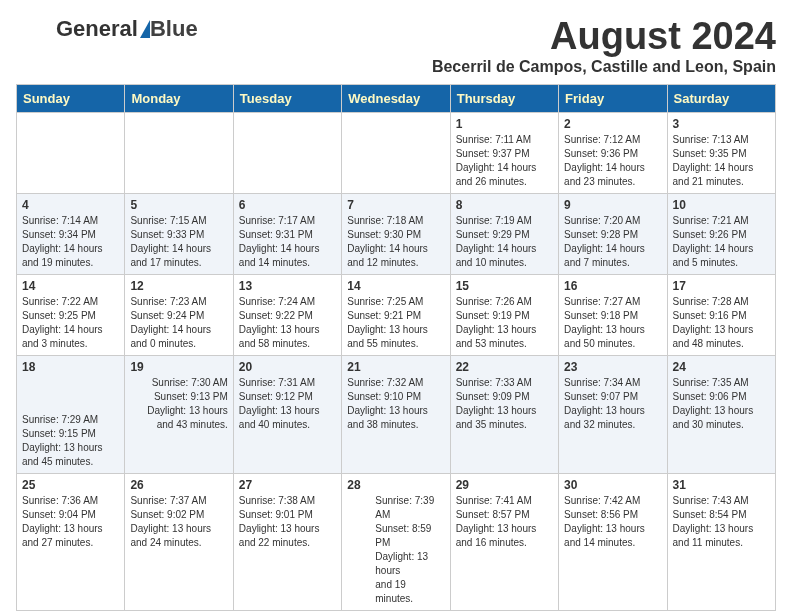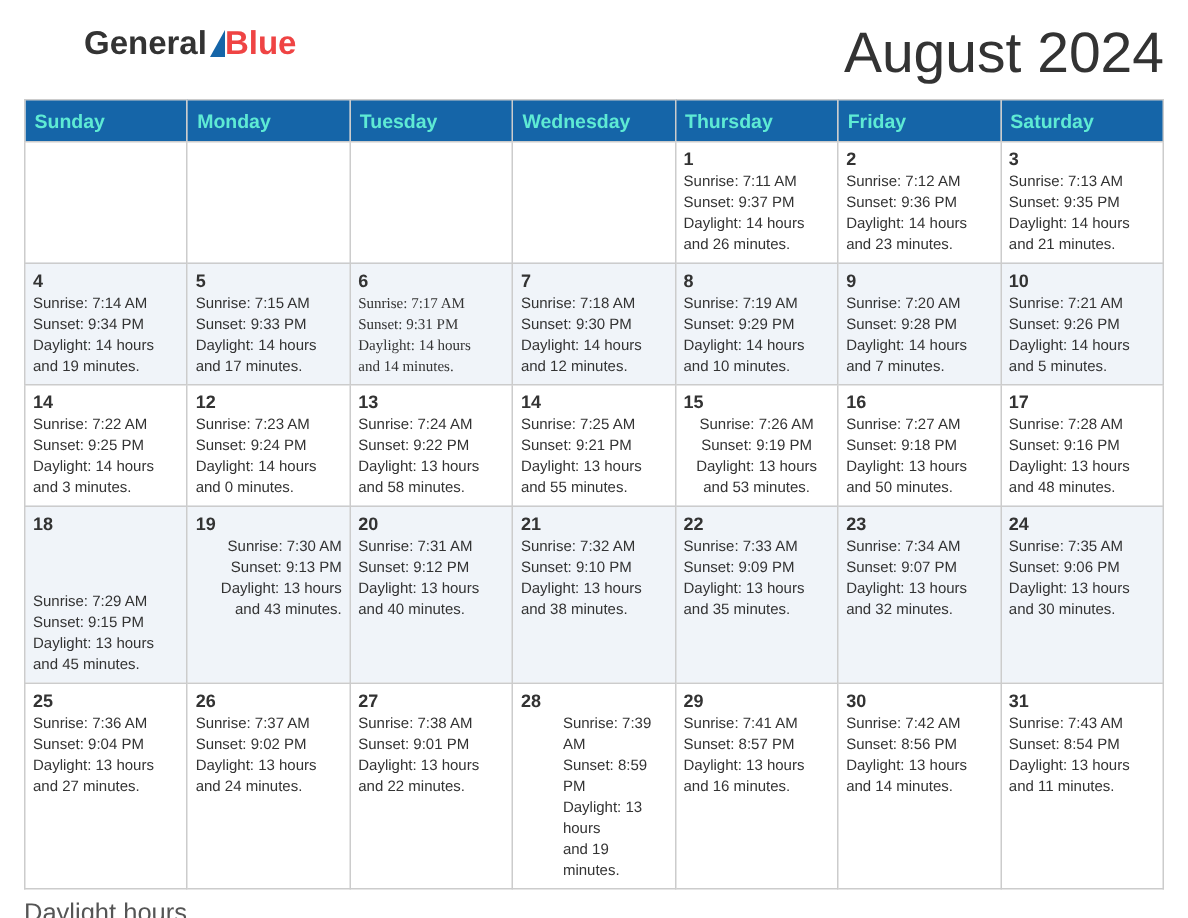--- a/index.html
+++ b/index.html
@@ -29,38 +29,38 @@
       border-left: 10px solid transparent;
       border-bottom: 18px solid #1565a8;
       margin-left: 2px;
       vertical-align: middle;
     }
     .title-area {
       text-align: right;
     }
     .main-title {
       font-size: 38px;
-      font-weight: normal;
+      font-weight: bold;
       color: #333;
       line-height: 1.1;
       text-align: right;
     }
     .subtitle {
       font-size: 16px;
       color: #333;
       font-weight: bold;
     }
     .calendar-table {
       width: 100%;
       border-collapse: collapse;
       table-layout: fixed;
     }
     .calendar-table th {
       background-color: #1565a8;
-      color: #5eead4;
+      color: #fef9c3;
       text-align: left;
       padding: 6px 6px;
       font-size: 13px;
       font-weight: bold;
       border: 1px solid #ccc;
     }
     .calendar-table td {
       border: 1px solid #ccc;
       vertical-align: top;
       padding: 4px 5px;
@@ -94,24 +94,25 @@
   </style>
 </head>
 <body>
 
 <div class="header-area">
   <div class="logo">
     <div style="display:flex;align-items:center;">
       <span style="font-size:22px;font-weight:bold;color:#333;">General</span>
       <span class="logo-triangle"></span>
     </div>
-    <span style="font-size:22px;font-weight:bold;color:#ef4444;margin-top:-4px;">Blue</span>
+    <span style="font-size:22px;font-weight:bold;color:#404040;margin-top:-4px;">Blue</span>
   </div>
   <div class="title-area">
     <div class="main-title">August 2024</div>
+    <div class="subtitle">Becerril de Campos, Castille and Leon, Spain</div>
   </div>
 </div>
 
 <table class="calendar-table">
   <thead>
     <tr>
     <th>Sunday</th>
         <th>Monday</th>
         <th>Tuesday</th>
         <th>Wednesday</th>
@@ -158,21 +159,21 @@
         </td>
         <td>
           <span class="day-number">5</span>
           <div class="cell-content" style="white-space: pre-line;">Sunrise: 7:15 AM
 Sunset: 9:33 PM
 Daylight: 14 hours
 and 17 minutes.</div>
         </td>
         <td>
           <span class="day-number">6</span>
-          <div class="cell-content" style="white-space: pre-line; font-family: Liberation Serif, serif;">Sunrise: 7:17 AM
+          <div class="cell-content" style="white-space: pre-line;">Sunrise: 7:17 AM
 Sunset: 9:31 PM
 Daylight: 14 hours
 and 14 minutes.</div>
         </td>
         <td>
           <span class="day-number">7</span>
           <div class="cell-content" style="white-space: pre-line;">Sunrise: 7:18 AM
 Sunset: 9:30 PM
 Daylight: 14 hours
 and 12 minutes.</div>
@@ -223,21 +224,21 @@
         </td>
         <td>
           <span class="day-number">14</span>
           <div class="cell-content" style="white-space: pre-line;">Sunrise: 7:25 AM
 Sunset: 9:21 PM
 Daylight: 13 hours
 and 55 minutes.</div>
         </td>
         <td>
           <span class="day-number">15</span>
-          <div class="cell-content" style="white-space: pre-line; text-align: center;">Sunrise: 7:26 AM
+          <div class="cell-content" style="white-space: pre-line;">Sunrise: 7:26 AM
 Sunset: 9:19 PM
 Daylight: 13 hours
 and 53 minutes.</div>
         </td>
         <td>
           <span class="day-number">16</span>
           <div class="cell-content" style="white-space: pre-line;">Sunrise: 7:27 AM
 Sunset: 9:18 PM
 Daylight: 13 hours
 and 50 minutes.</div>

